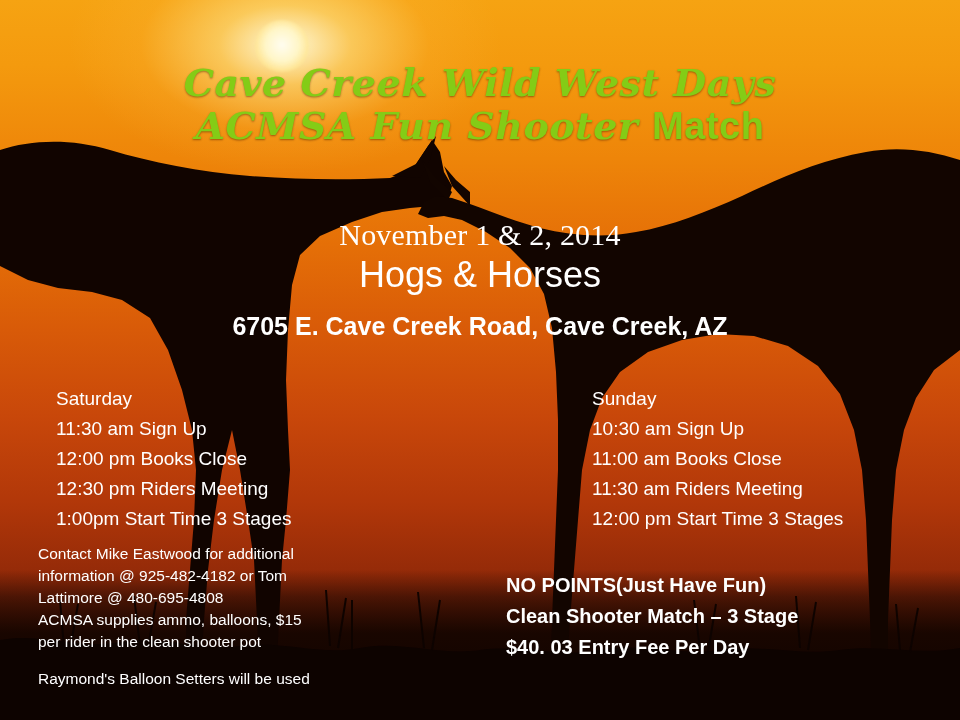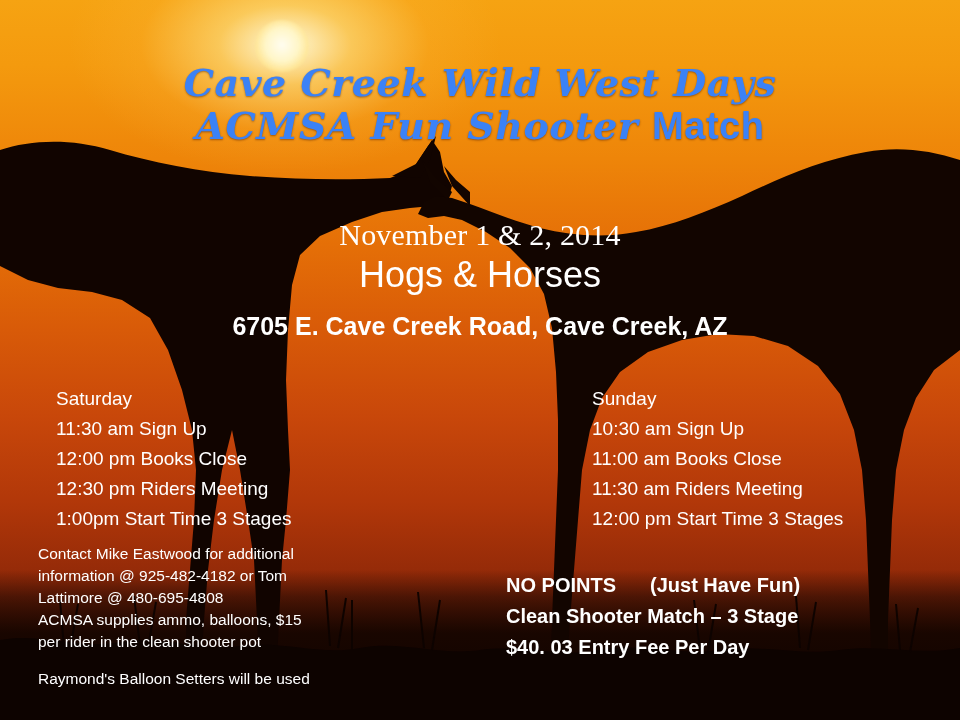--- a/index.html
+++ b/index.html
@@ -65,21 +65,21 @@
   }
   .silhouette svg { display: block; width: 960px; height: 720px; }
 
   
   .title-block {
     position: absolute;
     top: 62px;
     left: 0;
     width: 960px;
     text-align: center;
-    color: #3b82f6;
+    color: #84cc16;
     line-height: 1.08;
     text-shadow: 0 1px 2px rgba(60,15,0,0.45);
   }
   .title-line1 {
     font-family: "DejaVu Serif", serif;
     font-weight: bold;
     font-style: italic;
     font-size: 38px;
     letter-spacing: 0.5px;
   }
@@ -159,21 +159,21 @@
 
   .details {
     position: absolute;
     left: 506px;
     top: 570px;
     color: #ffffff;
     font-weight: bold;
     font-size: 20px;
     line-height: 1.55;
   }
-  .details .nopoints-fun { margin-left: 34px; }
+  .details .nopoints-fun { }
   .details .row { white-space: nowrap; }
 </style>
 </head>
 <body>
 
 <div id="poster">
 
   <div class="sky"></div>
   <div class="sun"></div>
   <div class="ground"></div>

